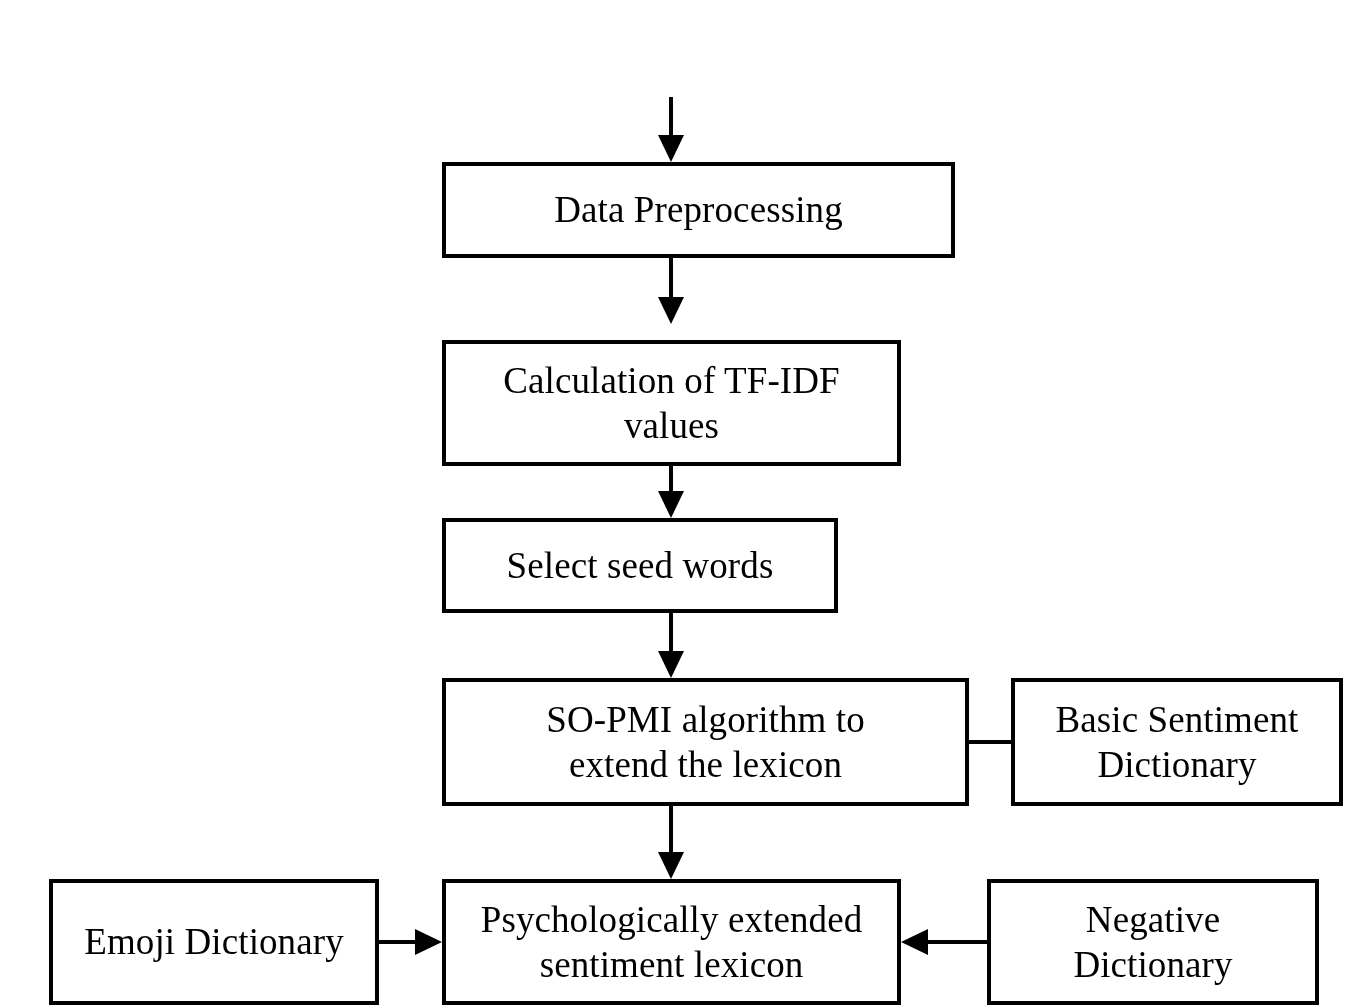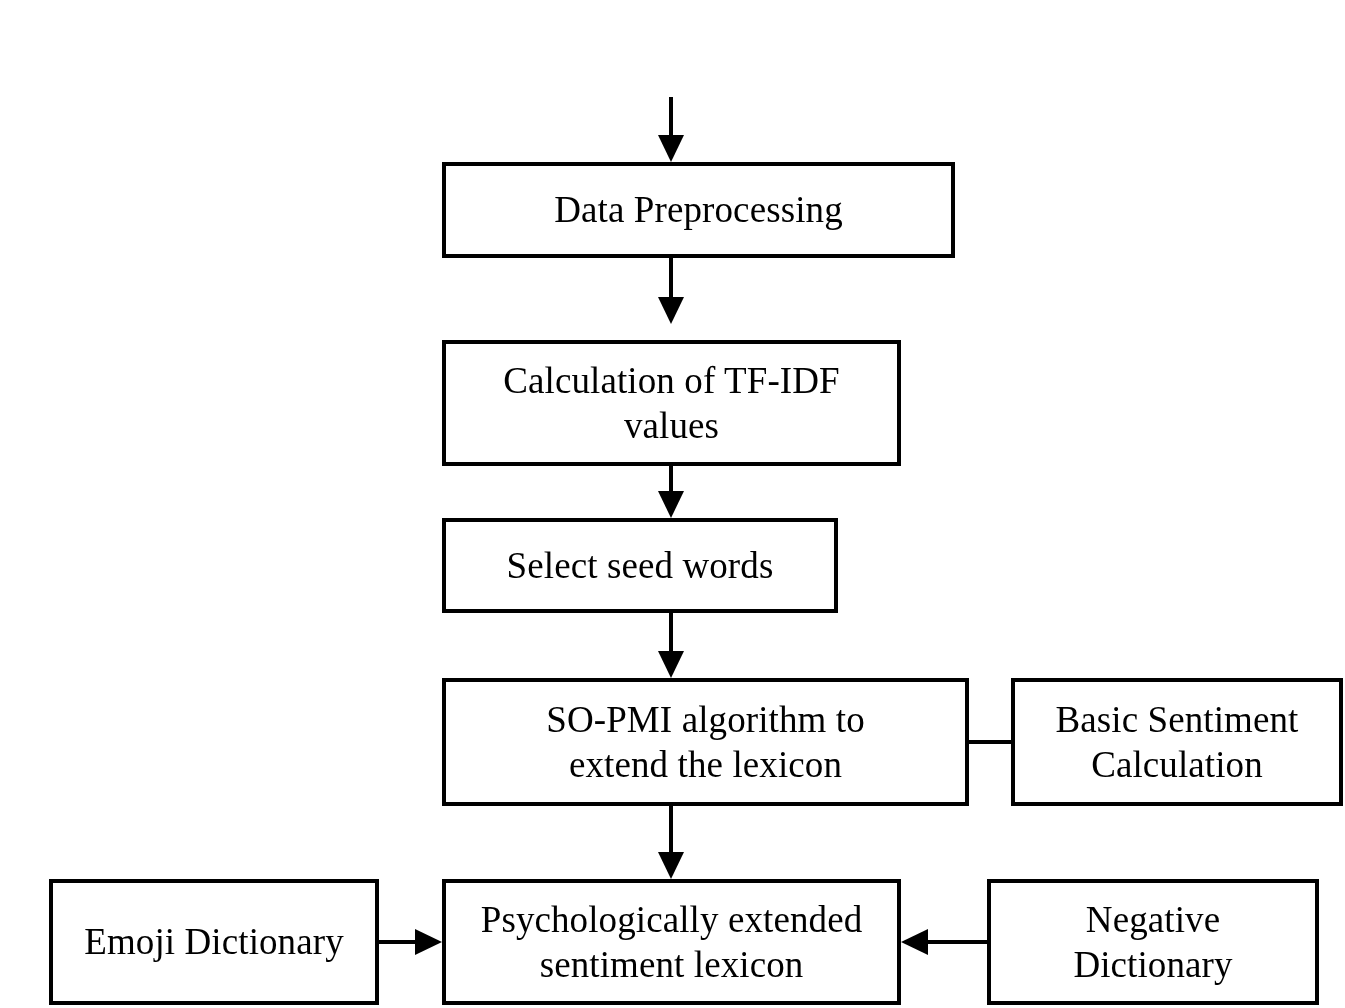--- a/index.html
+++ b/index.html
@@ -96,21 +96,21 @@
 extend the lexicon</span>
   </div>
 
   <div class="node" id="node-psych-lexicon" style="left:442px; top:879px; width:459px; height:126px;">
     <span class="label">Psychologically extended
 sentiment lexicon</span>
   </div>
 
   <div class="node" id="node-basic-sentiment-dictionary" style="left:1011px; top:678px; width:332px; height:128px;">
     <span class="label">Basic Sentiment
-Calculation</span>
+Dictionary</span>
   </div>
 
   <div class="node" id="node-negative-dictionary" style="left:987px; top:879px; width:332px; height:126px;">
     <span class="label">Negative
 Dictionary</span>
   </div>
 
   <div class="node" id="node-emoji-dictionary" style="left:5px; top:879px; width:330px; height:126px;margin-left:44px;">
     <span class="label">Emoji Dictionary</span>
   </div>

